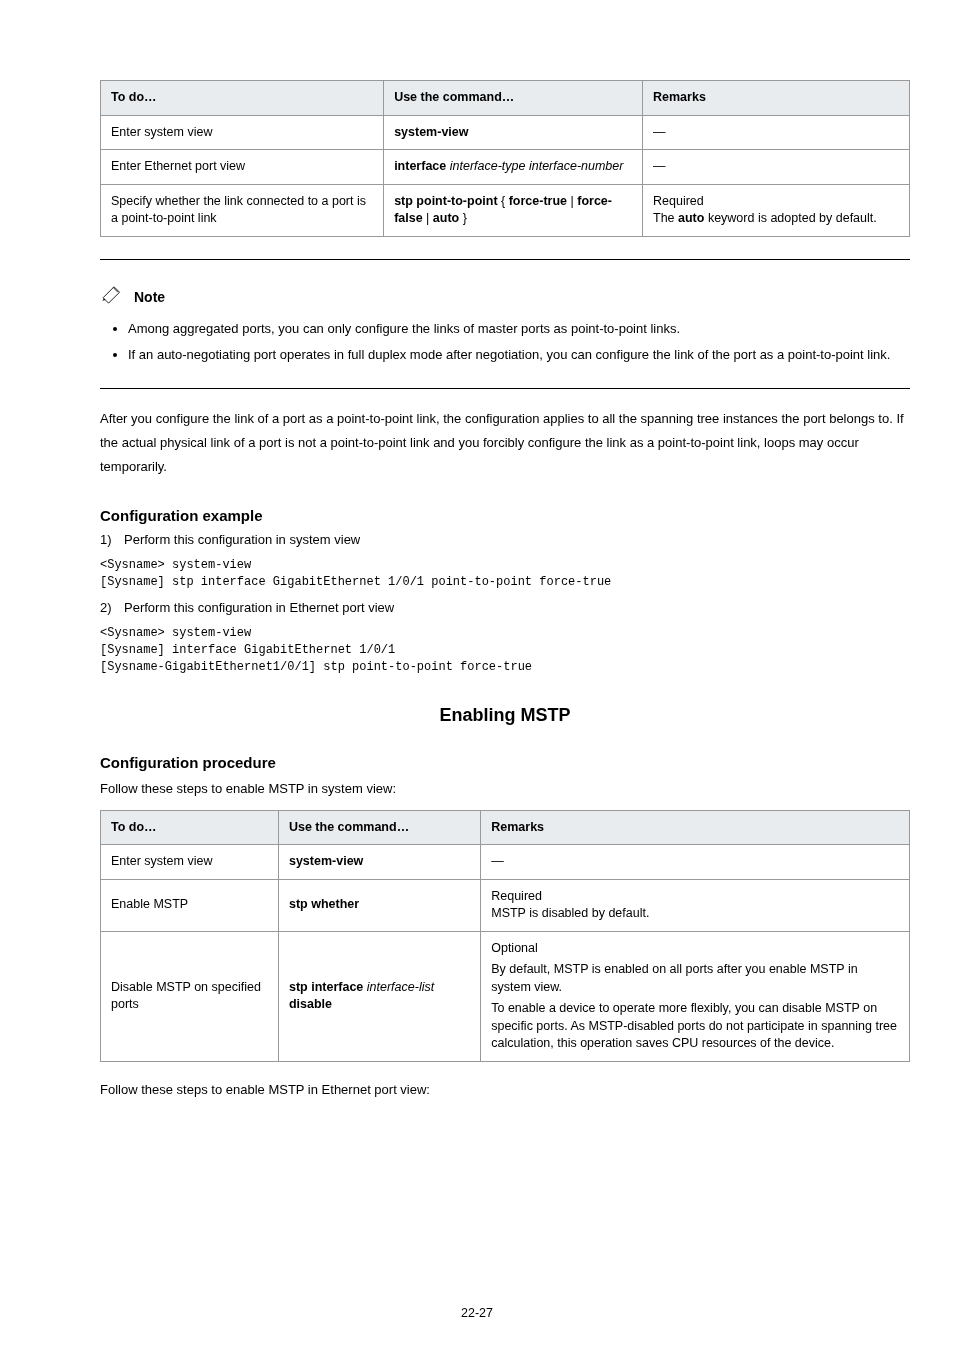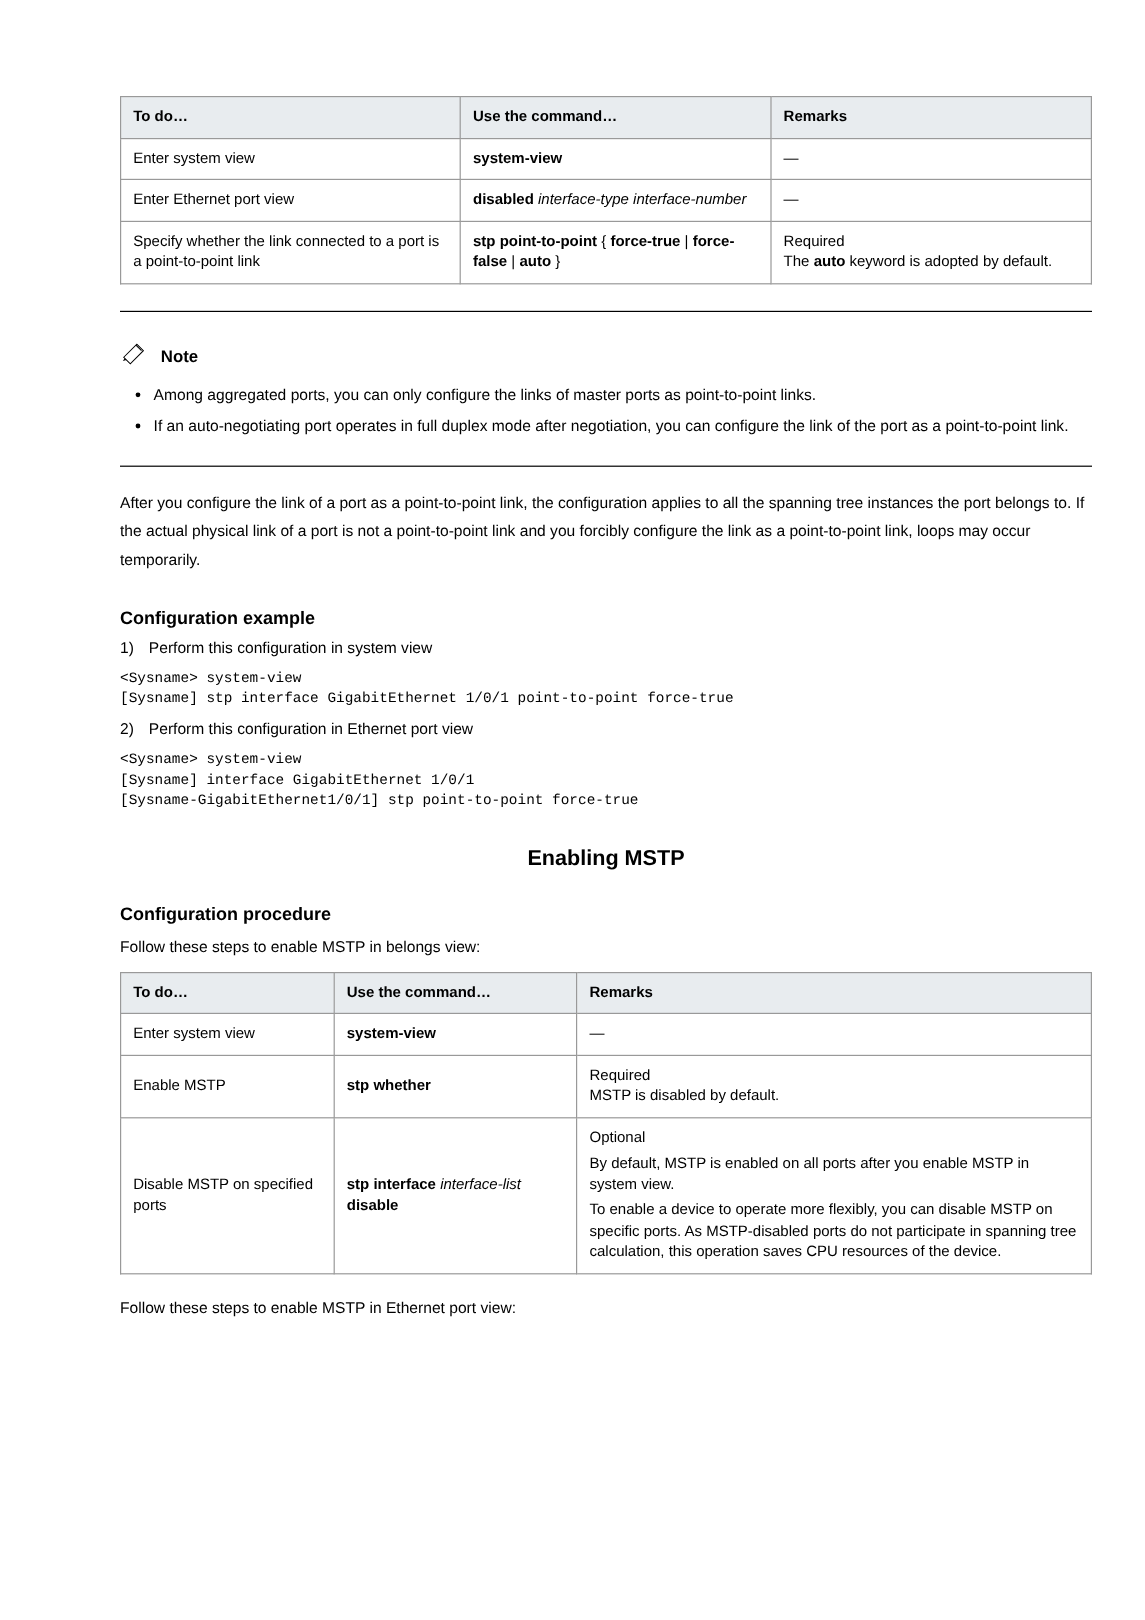--- a/index.html
+++ b/index.html
@@ -101,21 +101,21 @@
       </tr>
     </thead>
     <tbody>
       <tr>
         <td>Enter system view</td>
         <td><b>system-view</b></td>
         <td>—</td>
       </tr>
       <tr>
         <td>Enter Ethernet port view</td>
-        <td><b>disabled</b> <i>interface-type interface-number</i></td>
+        <td><b>interface</b> <i>interface-type interface-number</i></td>
         <td>—</td>
       </tr>
       <tr>
         <td>Specify whether the link connected to a port is a point-to-point link</td>
         <td>
           <b>stp point-to-point </b><span>{ </span><b>force-true</b><span> | </span><b>force-false</b><span> | </span><b>auto</b><span> }</span>
         </td>
         <td>
           <div>Required</div>
           <div><span>The </span><b>auto</b><span> keyword is adopted by default.</span></div>
@@ -155,21 +155,21 @@
   <div class="num-step">
     <span class="n">2)</span><span>Perform this configuration in Ethernet port view</span>
   </div>
   <div class="code">&lt;Sysname&gt; system-view
 [Sysname] interface GigabitEthernet 1/0/1
 [Sysname-GigabitEthernet1/0/1] stp point-to-point force-true</div>
 
   <h2 class="sec">Enabling MSTP</h2>
   <h3 class="sub">Configuration procedure</h3>
 
-  <div class="intro">Follow these steps to enable MSTP in belongs view:</div>
+  <div class="intro">Follow these steps to enable MSTP in system view:</div>
 
   <table>
     <thead>
       <tr>
         <th style="width:22%">To do…</th>
         <th style="width:25%">Use the command…</th>
         <th style="width:53%">Remarks</th>
       </tr>
     </thead>
     <tbody>
@@ -195,13 +195,14 @@
           <div>Optional</div>
           <div style="margin-top:4px">By default, MSTP is enabled on all ports after you enable MSTP in system view.</div>
           <div style="margin-top:4px">To enable a device to operate more flexibly, you can disable MSTP on specific ports. As MSTP-disabled ports do not participate in spanning tree calculation, this operation saves CPU resources of the device.</div>
         </td>
       </tr>
     </tbody>
   </table>
 
   <div class="intro" style="">Follow these steps to enable MSTP in Ethernet port view:</div>
 
+  <div class="footer-pg">22-27</div>
 </div>
 
 </body></html>

